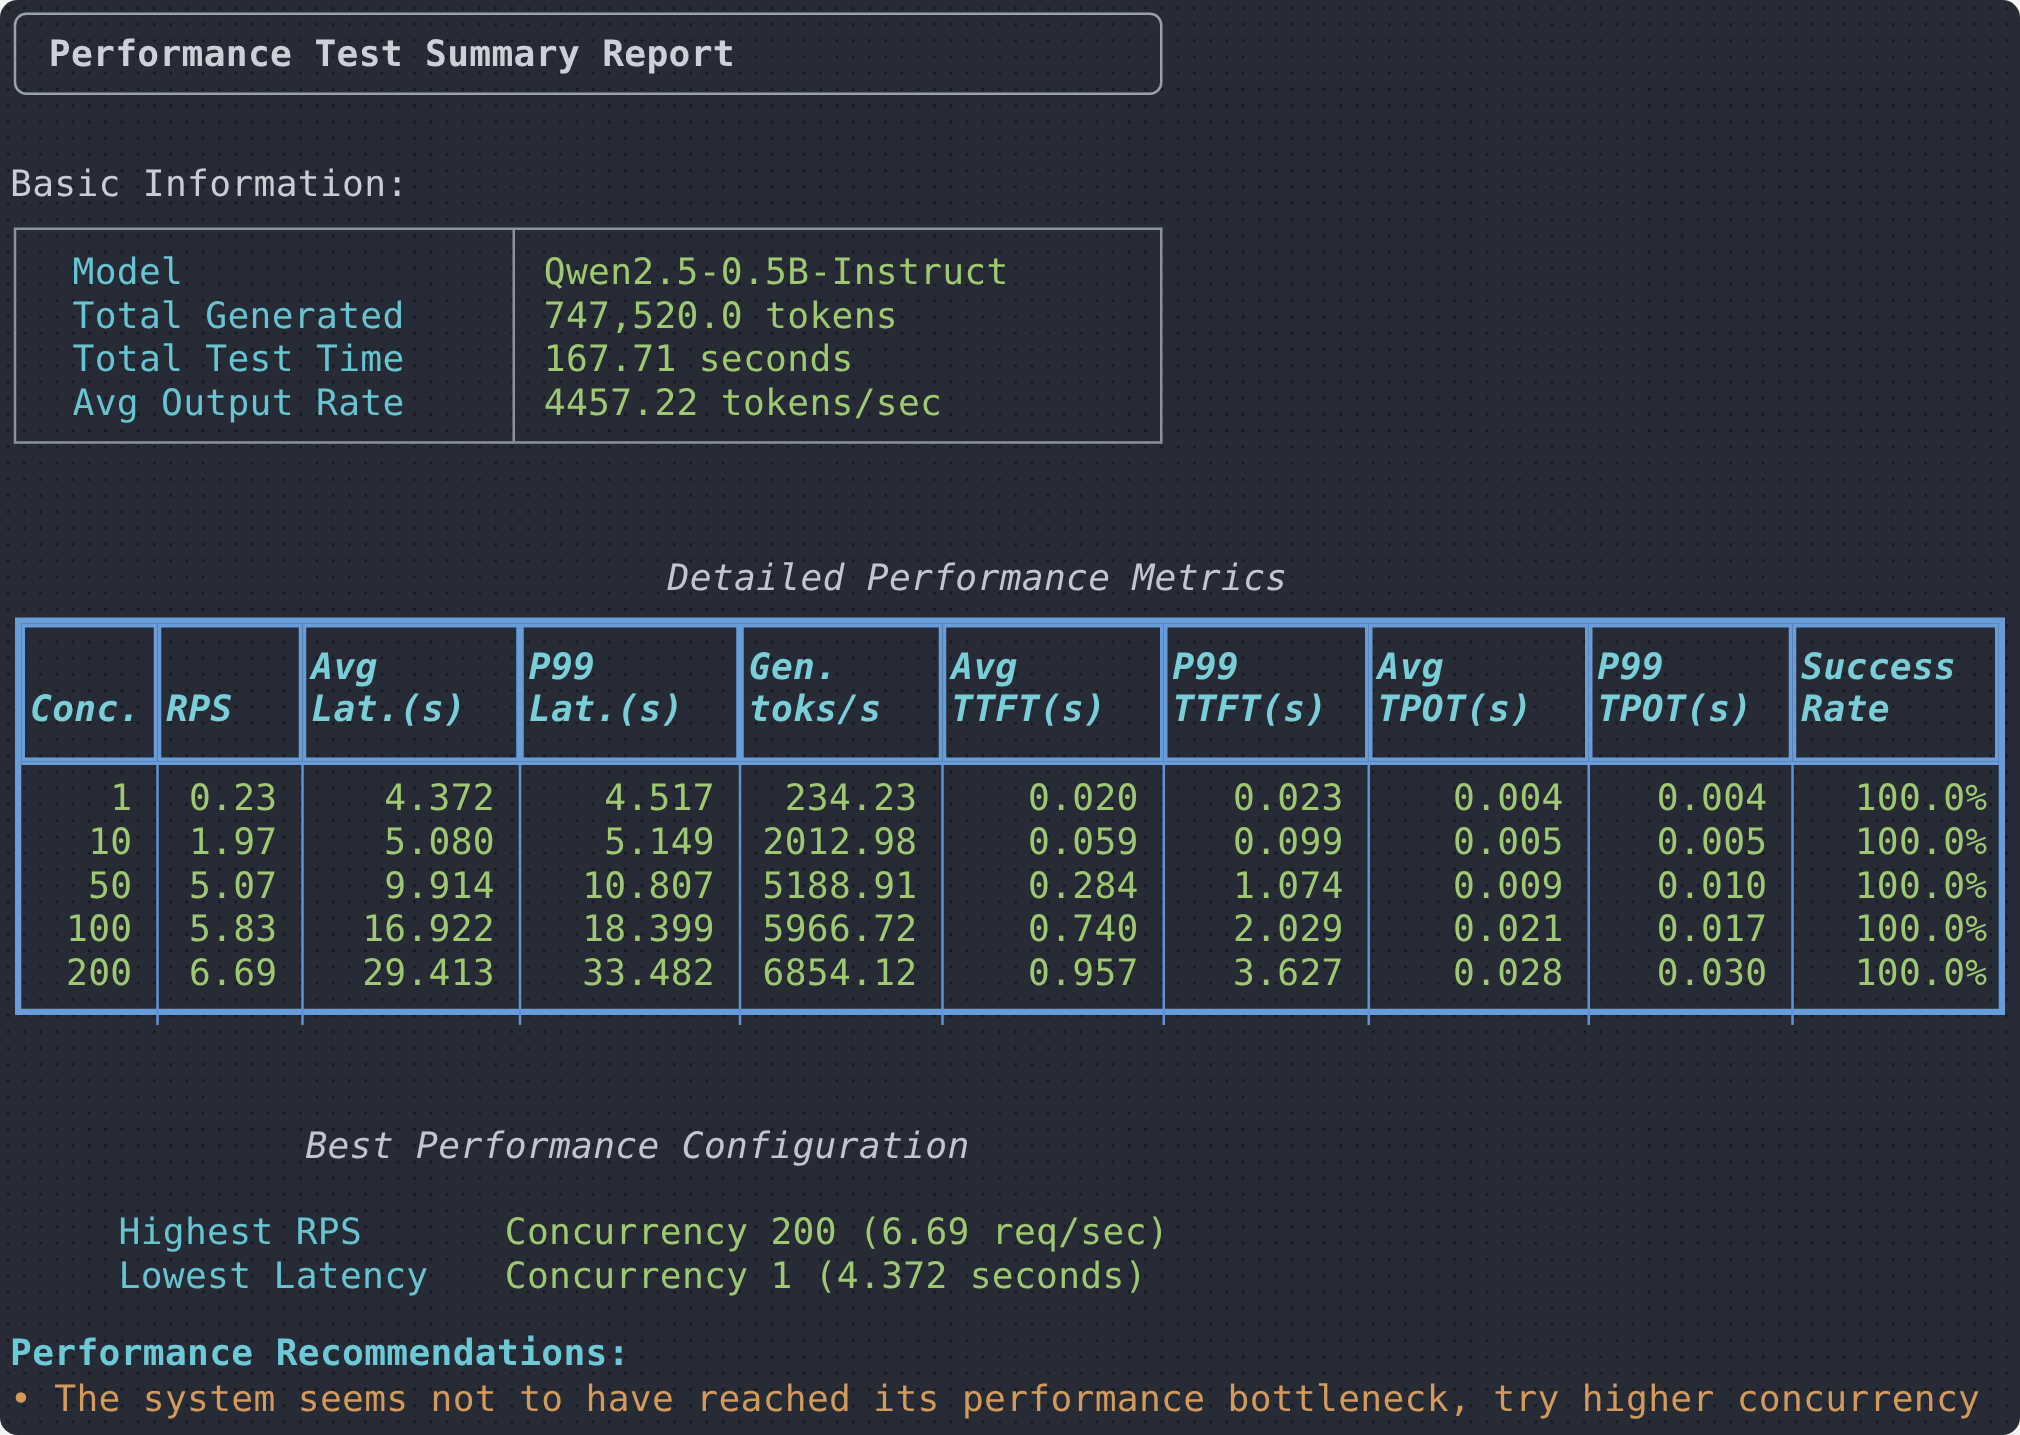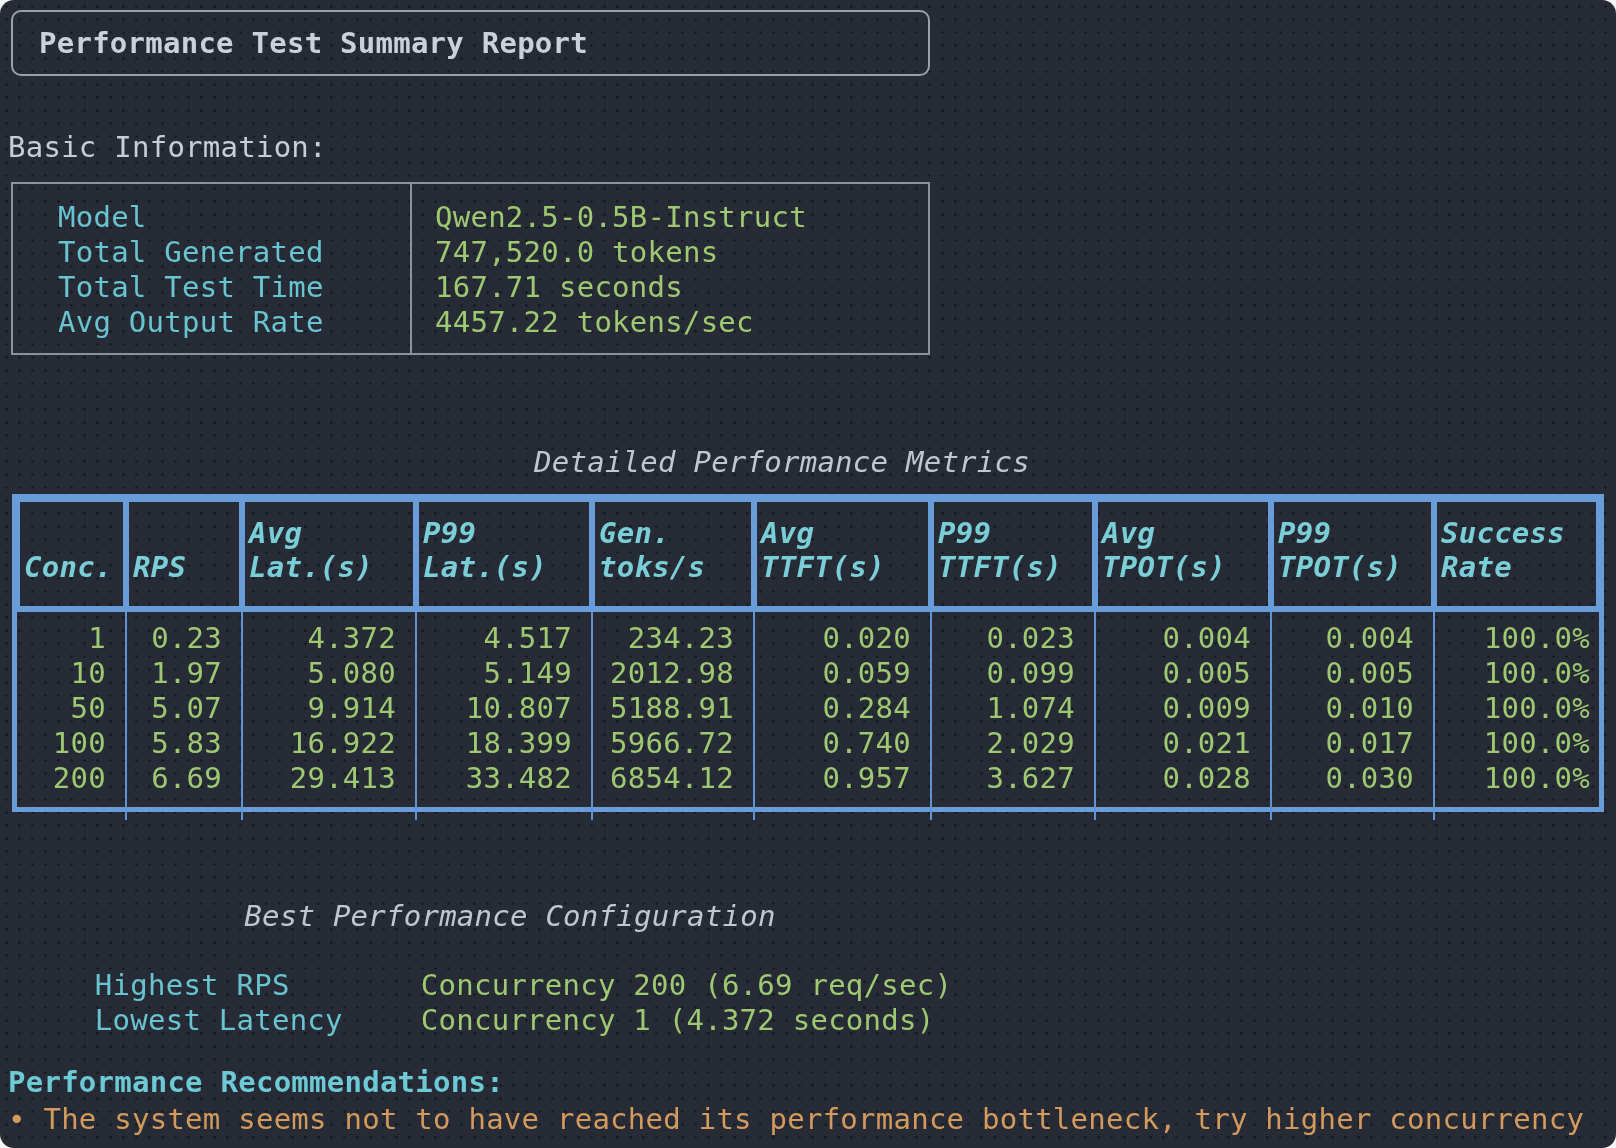--- a/index.html
+++ b/index.html
@@ -69,21 +69,21 @@
     padding-top:9px;
     height:195px;
   }
   .m-cell { text-align:right; padding-right:20px; line-height:35px; color:#9ec972; }
   .m-cell.last { padding-right:9px; }
   .v-sep { position:absolute; top:0; bottom:-16px; width:2px; background:#6093d4; }
 
   
   .cfg-row { left:24px; line-height:35px; white-space:pre; }
   .cfg-label { display:inline-block; width:309px; color:#68c4d0; }
-  .cfg-value { color:#9ec972;margin-left:17px; }
+  .cfg-value { color:#9ec972; }
 
   .rec-heading { left:8px; top:1068px; font-weight:bold; color:#6cc9d5; line-height:28px; }
   .rec-line { left:8px; top:1102px; line-height:35px; color:#d39a5e; white-space:pre; }
   .rec-clipped { left:8px; top:1131px; line-height:35px; white-space:pre; }
 </style>
 </head>
 <body>
 
 <div class="page">
 

